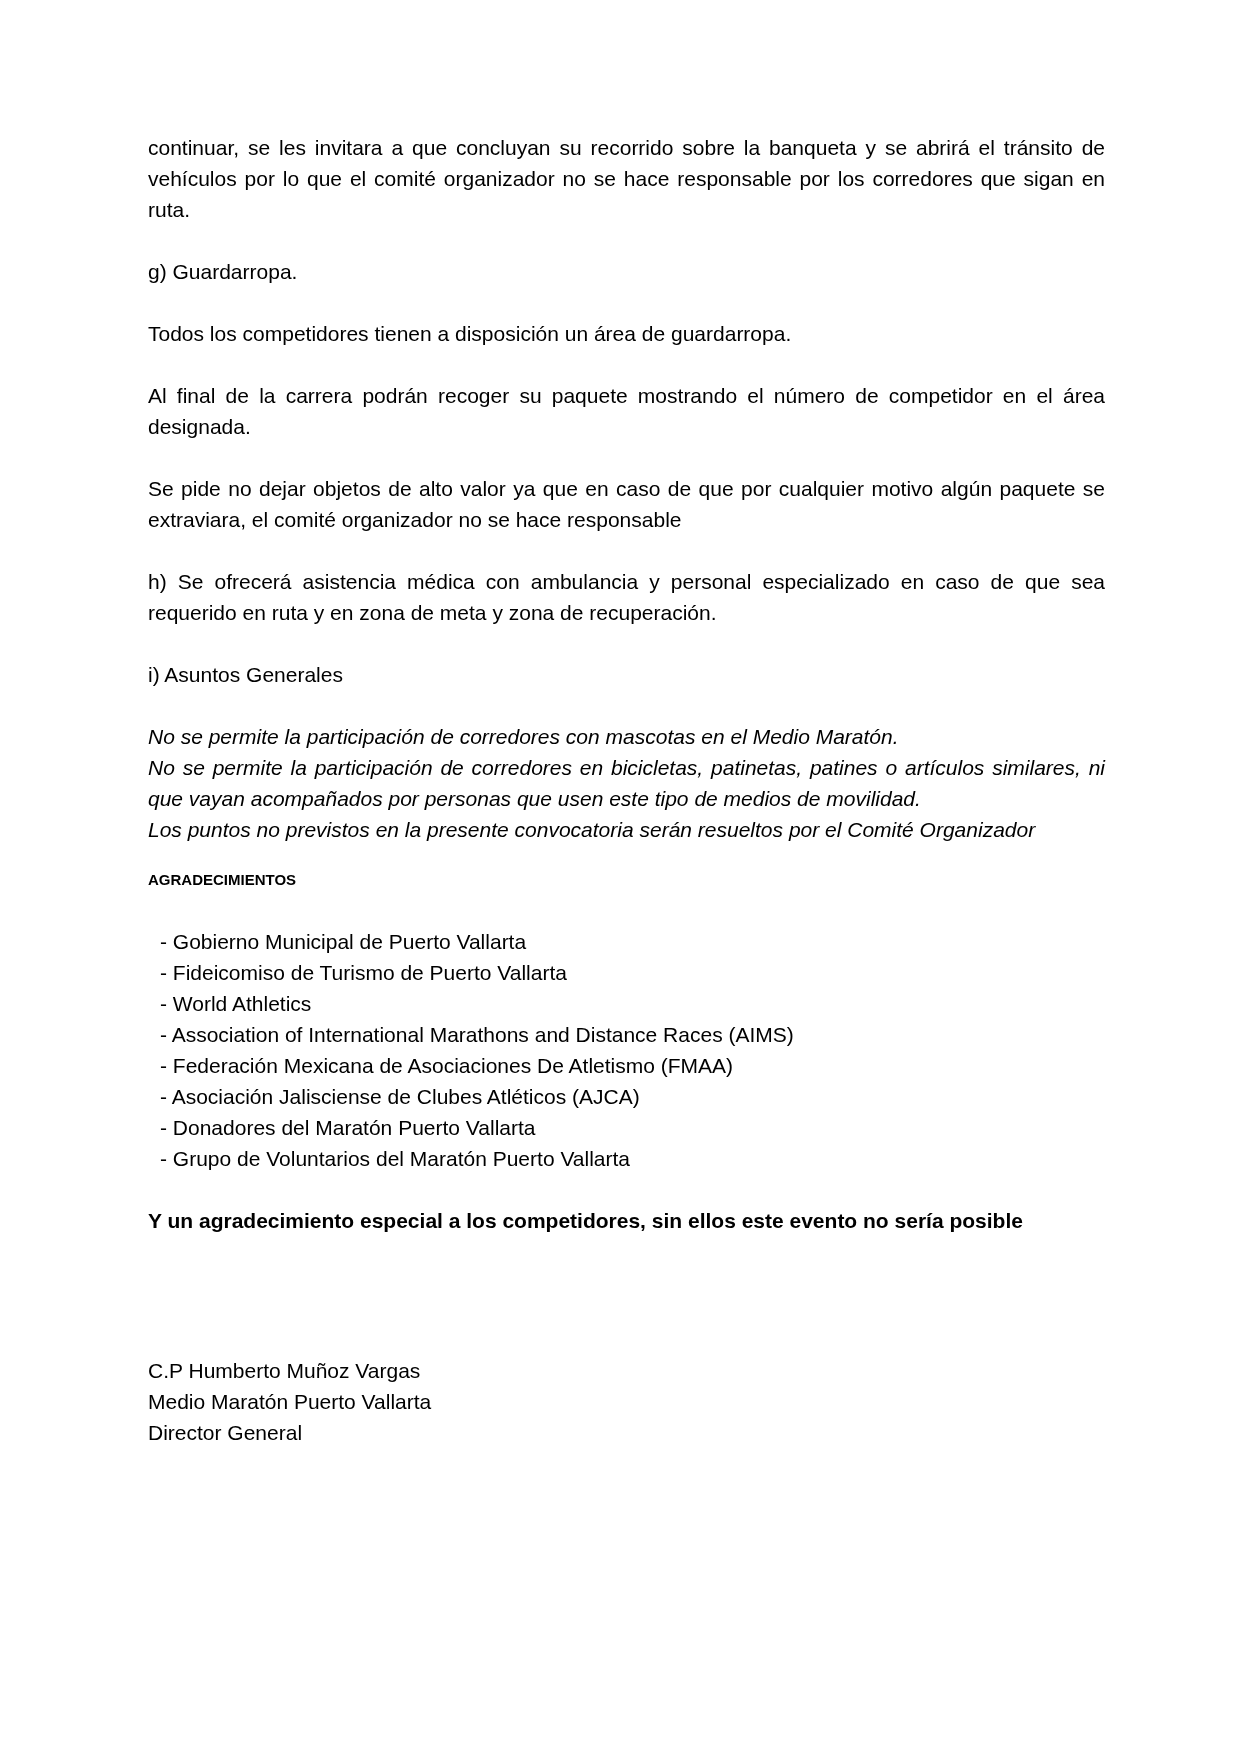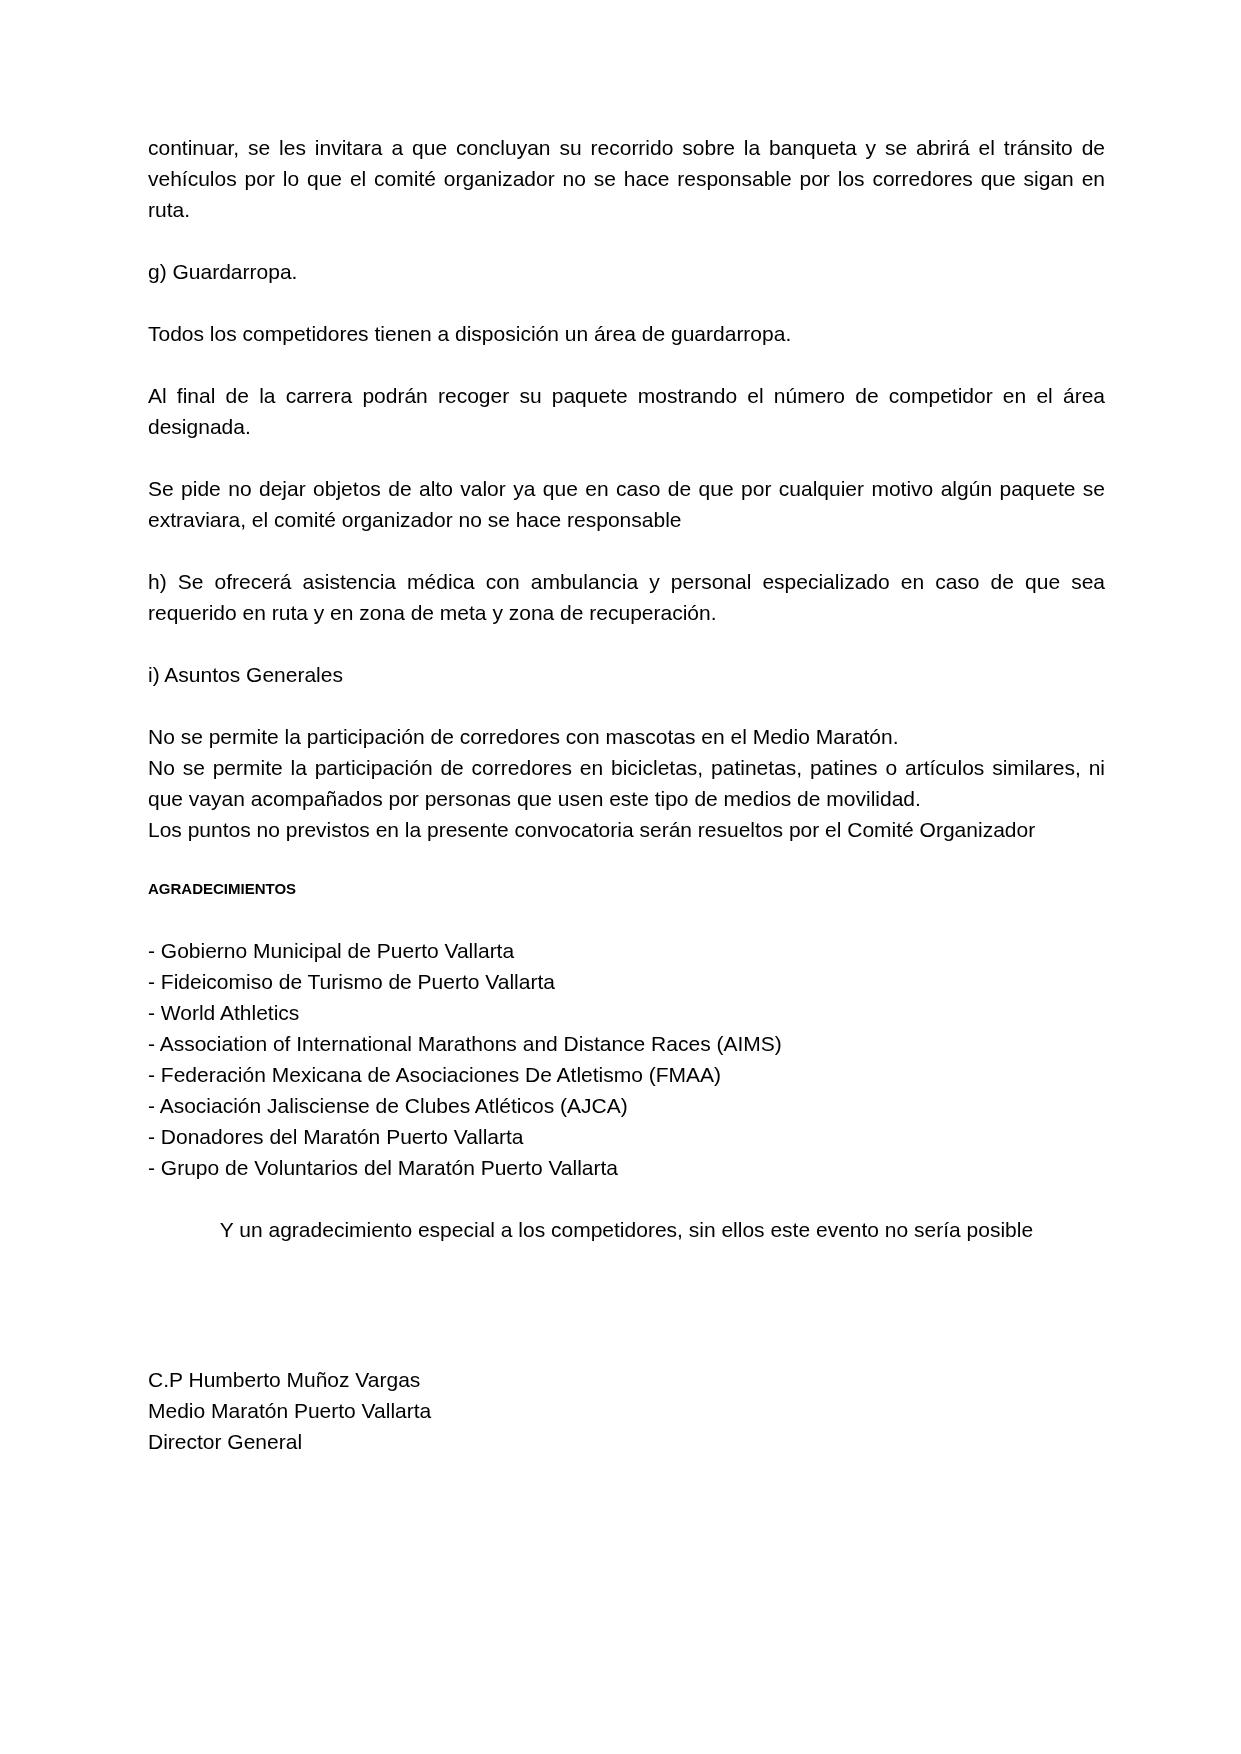--- a/index.html
+++ b/index.html
@@ -17,37 +17,36 @@
     font-family: "Liberation Sans", sans-serif;
     font-size: 21px;
     line-height: 31px;
     box-sizing: border-box;
     padding: 132px 136px 0 148px;
     overflow: hidden;
   }
   .page p { margin: 0 0 31px 0; }
   .just { text-align: justify; }
   .nogap { margin-bottom: 0 !important; }
-  .group { margin: 0 0 28px 0; }
+  .group { margin: 0 0 19px 0; font-style: italic; }
   .doc-heading {
     font-size: 15px;
     line-height: 31px;
     font-weight: bold;
     margin: 0 0 31px 0;
   }
   ul.ack-list {
     list-style: none;
-    margin: 0 0 31px 0;
+    margin: 0 0 31px 12px;
     padding: 0;
   }
   ul.ack-list li { line-height: 31px; }
   .closing {
-    font-weight: normal;
+    font-weight: bold;
     margin-bottom: 119px !important;
-    text-align: center;
   }
   .signature {
     text-align: left;
     font-weight: normal;
   }
   .signature p { margin: 0; }
 </style>
 </head>
 <body>
 

